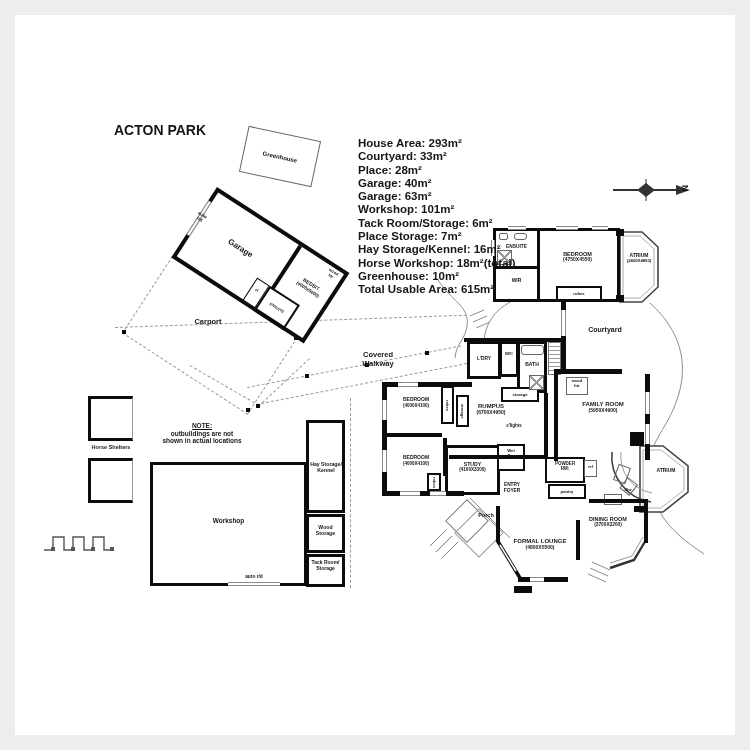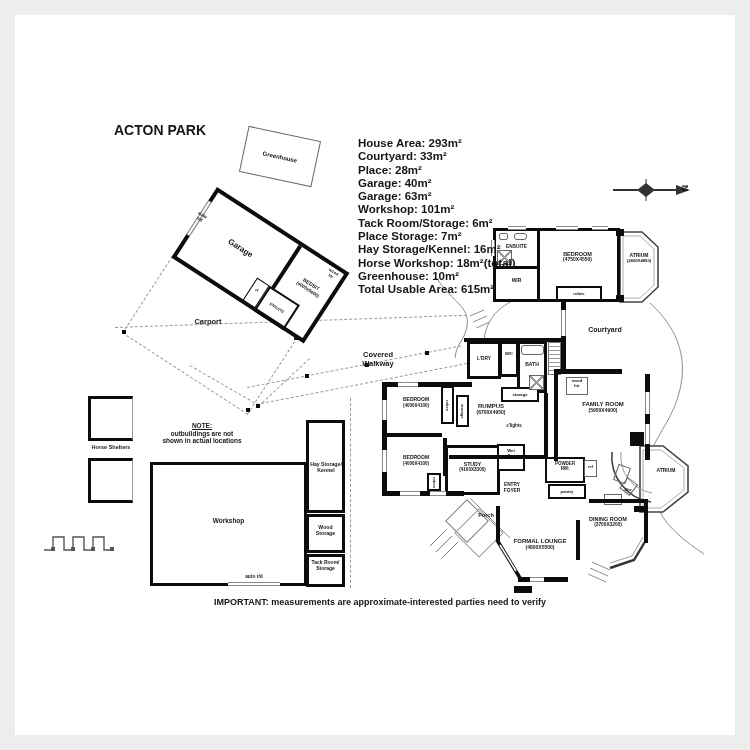--- a/index.html
+++ b/index.html
@@ -336,16 +336,15 @@
     <div>Wood</div>
     <div>Storage</div>
   </div>
   <div class="room" style="left:306px; top:554px; width:39px; height:33px;"></div>
   <div class="lbl" style="left:300px; top:560px; width:51px; font-size:5px;">
     <div>Tack Room/</div>
     <div>Storage</div>
   </div>
   <div class="dashv" style="left:350px; top:398px; height:190px;"></div>
 
-  <div class="lbl" style="left:185px; top:597px; width:390px; font-size:9px;">IMPORTANT: measurements are approximate-interested parties need to verify</div>
 
   <div class="frame"></div>
 </div>
 
 </body></html>

